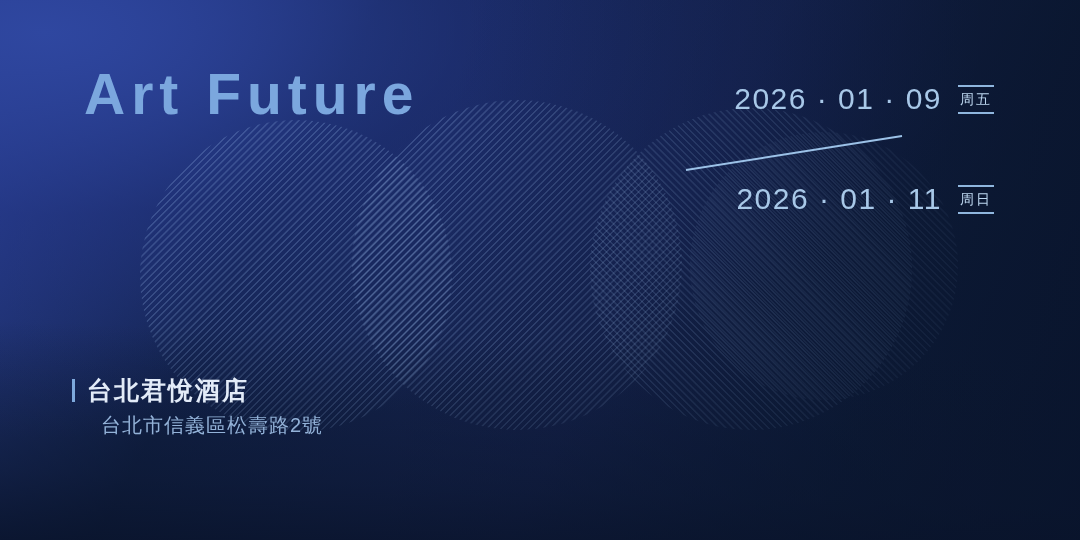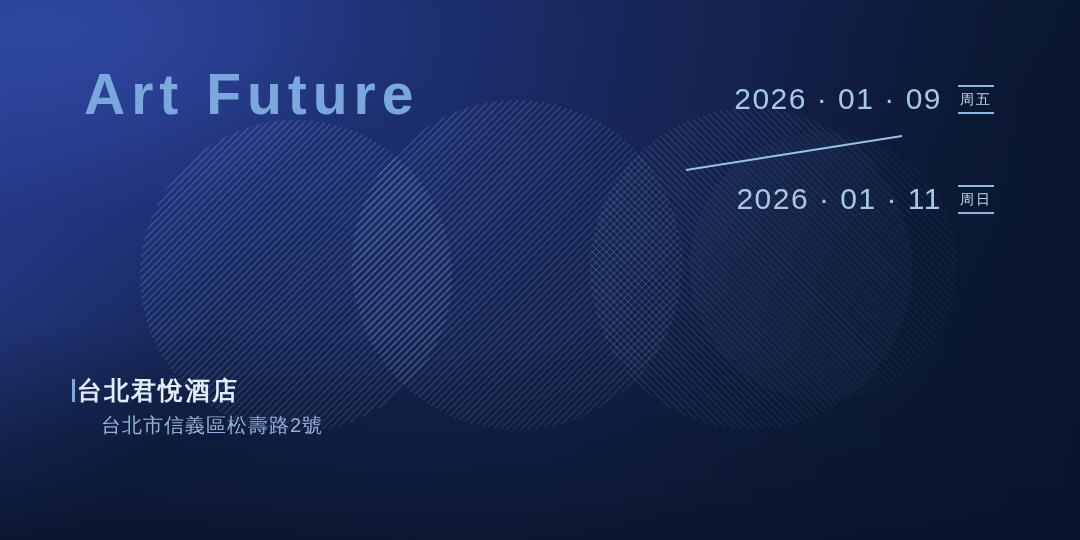--- a/index.html
+++ b/index.html
@@ -136,21 +136,21 @@
     position:absolute;
     left:0; top:52px;
     width:320px; height:46px;
     pointer-events:none;
   }
   #date-divider line { stroke:#9cc2e8; stroke-width:2; }
 
   
   #venue { position:absolute; left:72px; top:378px; }
 
-  #venue-name-row { display:flex; align-items:center; gap:2px; }
+  #venue-name-row { display:flex; align-items:center; gap:12px; }
 
   #venue-accent-bar {
     width:3px; height:23px;
     background:#7ea9dc;
     flex:0 0 auto;
   }
 
   #venue-name {
     font-size:25px;
     font-weight:700;

